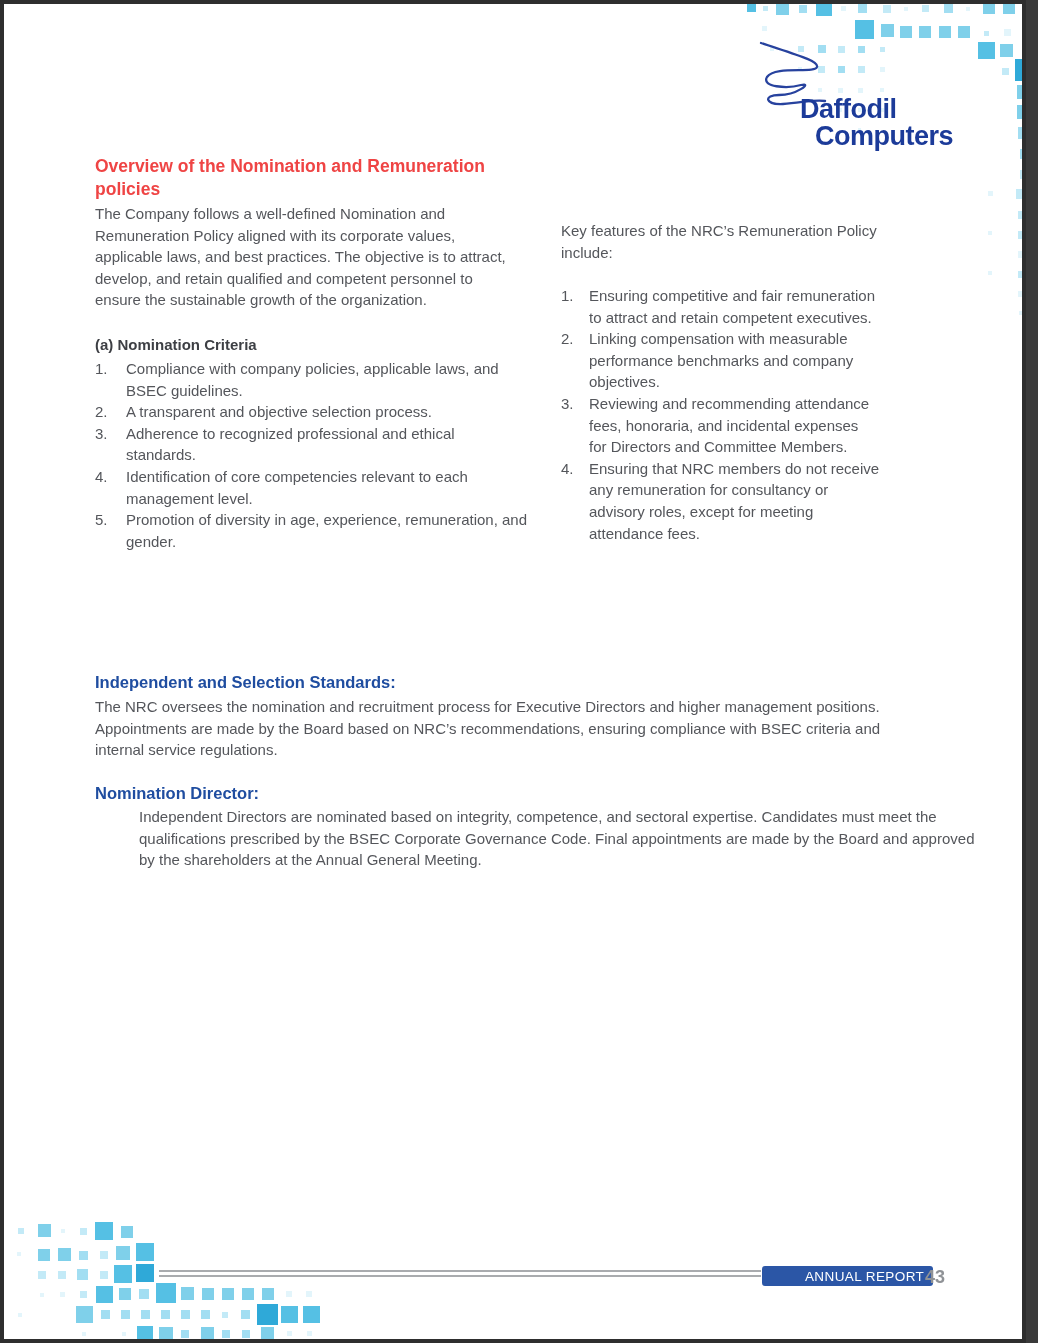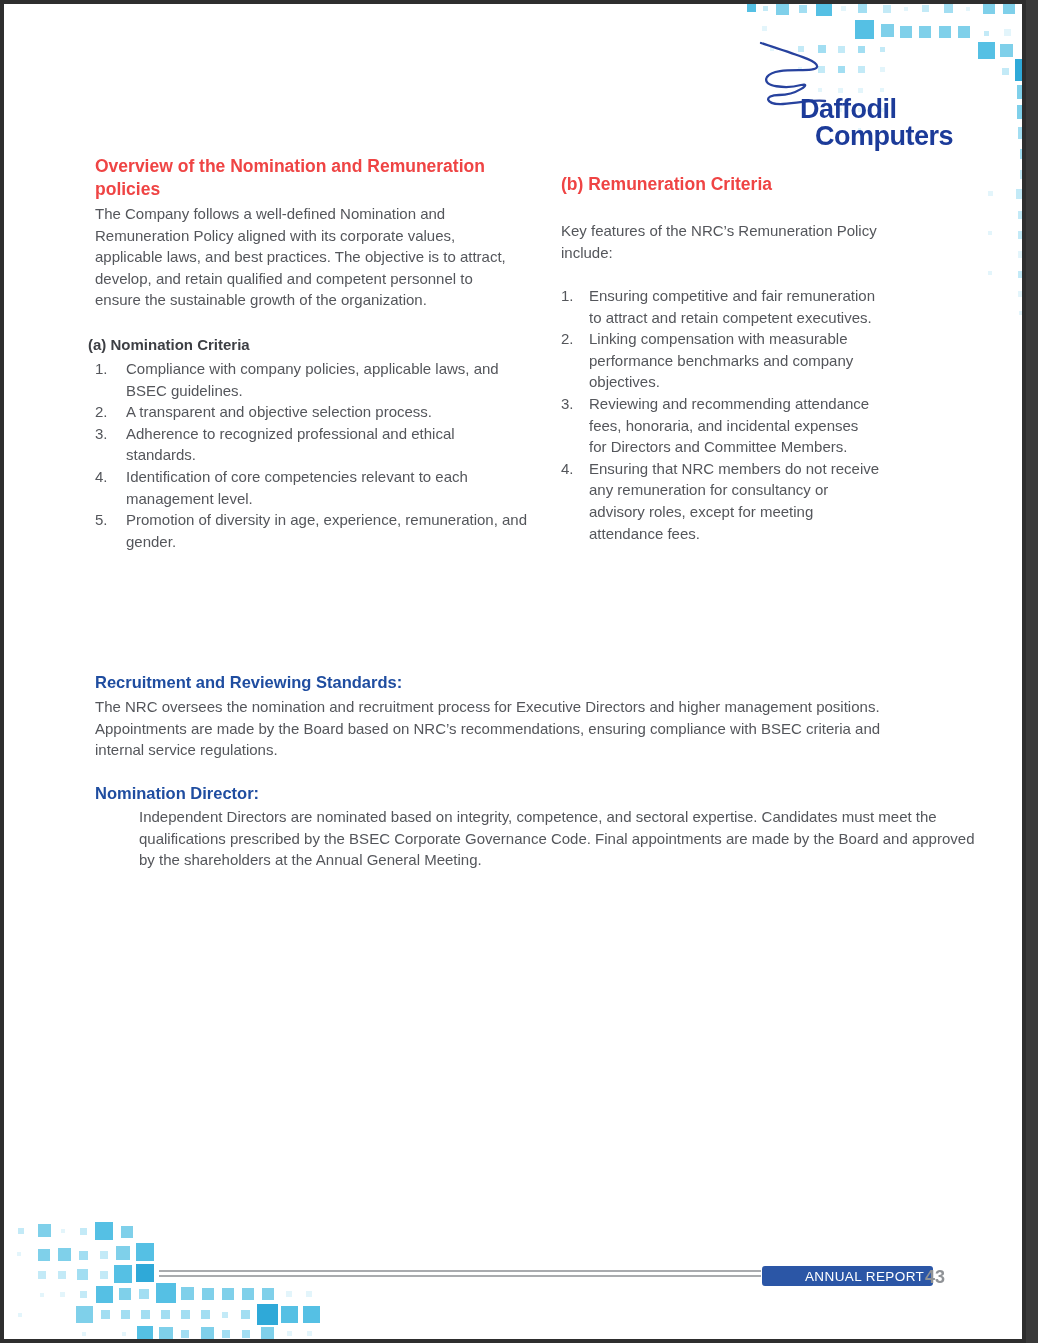--- a/index.html
+++ b/index.html
@@ -189,21 +189,21 @@
   </div>
 
   <div class="abs h-blue pre" style="left:91px;top:151px;width:470px;">Overview of the Nomination and Remuneration
 policies</div>
   <div class="abs body-text pre" style="left:91px;top:199px;width:470px;">The Company follows a well-defined Nomination and
 Remuneration Policy aligned with its corporate values,
 applicable laws, and best practices. The objective is to attract,
 develop, and retain qualified and competent personnel to
 ensure the sustainable growth of the organization.</div>
 
-  <div class="abs h-dark" style="left:84px;top:332px;">(a)  Nomination Criteria</div>
+  <div class="abs h-dark" style="left:91px;top:332px;">(a)  Nomination Criteria</div>
   <div class="abs num-list" style="left:91px;top:354px;width:470px;">
 
       <div class="num-row">
         <span class="num-col">1.</span>
         <span class="num-txt pre">Compliance with company policies, applicable laws, and
 BSEC guidelines.</span>
       </div>
 
       <div class="num-row">
         <span class="num-col">2.</span>
@@ -222,21 +222,20 @@
 management level.</span>
       </div>
 
       <div class="num-row">
         <span class="num-col">5.</span>
         <span class="num-txt pre">Promotion of diversity in age, experience, remuneration, and
 gender.</span>
       </div>
     </div>
 
-  <div class="abs h-blue" style="left:557px;top:169px;width:390px;">(b) Remuneration Criteria</div>
   <div class="abs body-text pre" style="left:557px;top:216px;width:390px;">Key features of the NRC’s Remuneration Policy
 include:</div>
   <div class="abs num-list" style="left:550px;top:281px;width:390px;">
 
       <div class="num-row">
         <span class="num-col narrow" style="padding-left:7px;box-sizing:border-box;flex-basis:35px;">1.</span>
         <span class="num-txt pre">Ensuring competitive and fair remuneration
 to attract and retain competent executives.</span>
       </div>
 
@@ -256,21 +255,21 @@
 
       <div class="num-row">
         <span class="num-col narrow" style="padding-left:7px;box-sizing:border-box;flex-basis:35px;">4.</span>
         <span class="num-txt pre">Ensuring that NRC members do not receive
 any remuneration for consultancy or
 advisory roles, except for meeting
 attendance fees.</span>
       </div>
     </div>
 
-  <div class="abs h-sub" style="left:91px;top:668px;">Recruitment and Reviewing Standards:</div>
+  <div class="abs h-sub" style="left:91px;top:668px;">Independent and Selection Standards:</div>
   <div class="abs body-text pre" style="left:91px;top:692px;width:870px;">The NRC oversees the nomination and recruitment process for Executive Directors and higher management positions.
 Appointments are made by the Board based on NRC’s recommendations, ensuring compliance with BSEC criteria and
 internal service regulations.</div>
 
   <div class="abs h-sub" style="left:91px;top:779px;">Nomination Director:</div>
   <div class="abs body-text pre" style="left:91px;top:802px;width:880px;margin-left:44px;">Independent Directors are nominated based on integrity, competence, and sectoral expertise. Candidates must meet the
 qualifications prescribed by the BSEC Corporate Governance Code. Final appointments are made by the Board and approved
 by the shareholders at the Annual General Meeting.</div>
 
   <div class="abs footer-rule" style="left:155px;top:1266px;width:602px;"></div>

